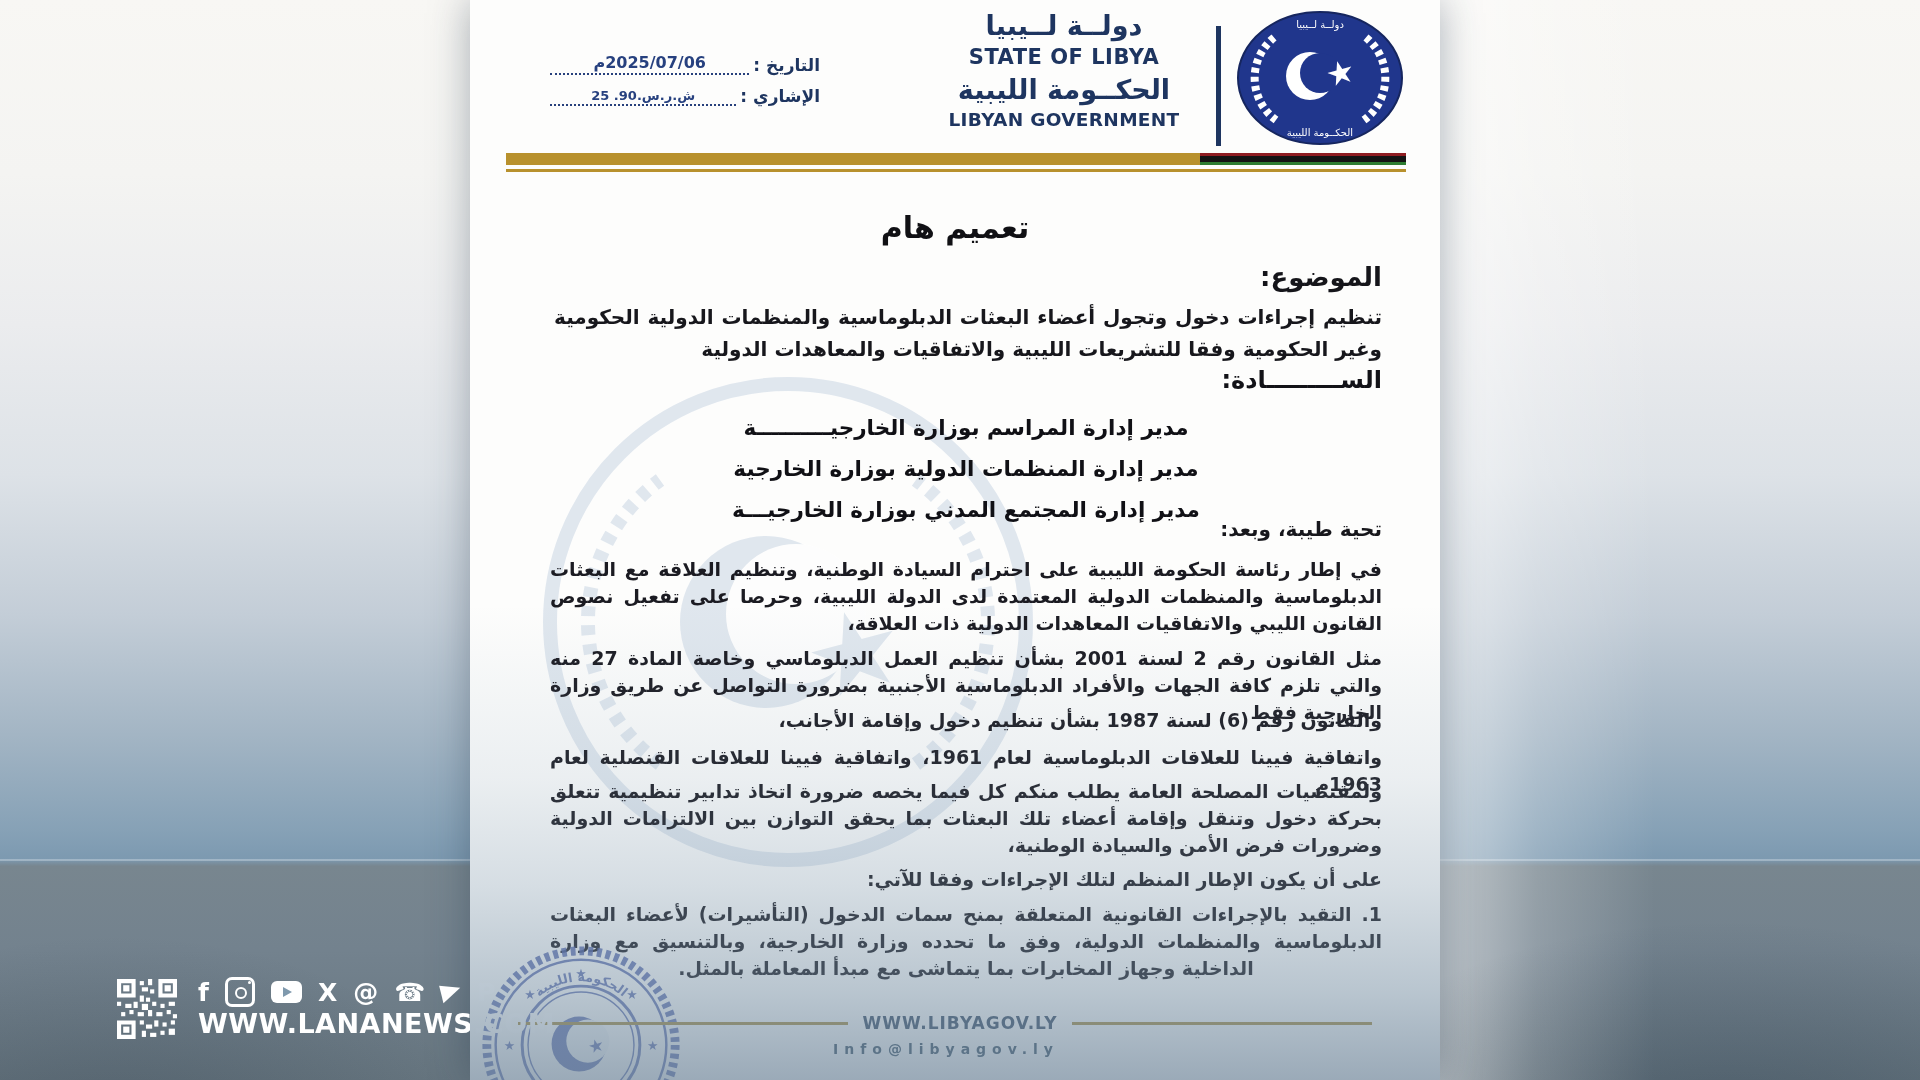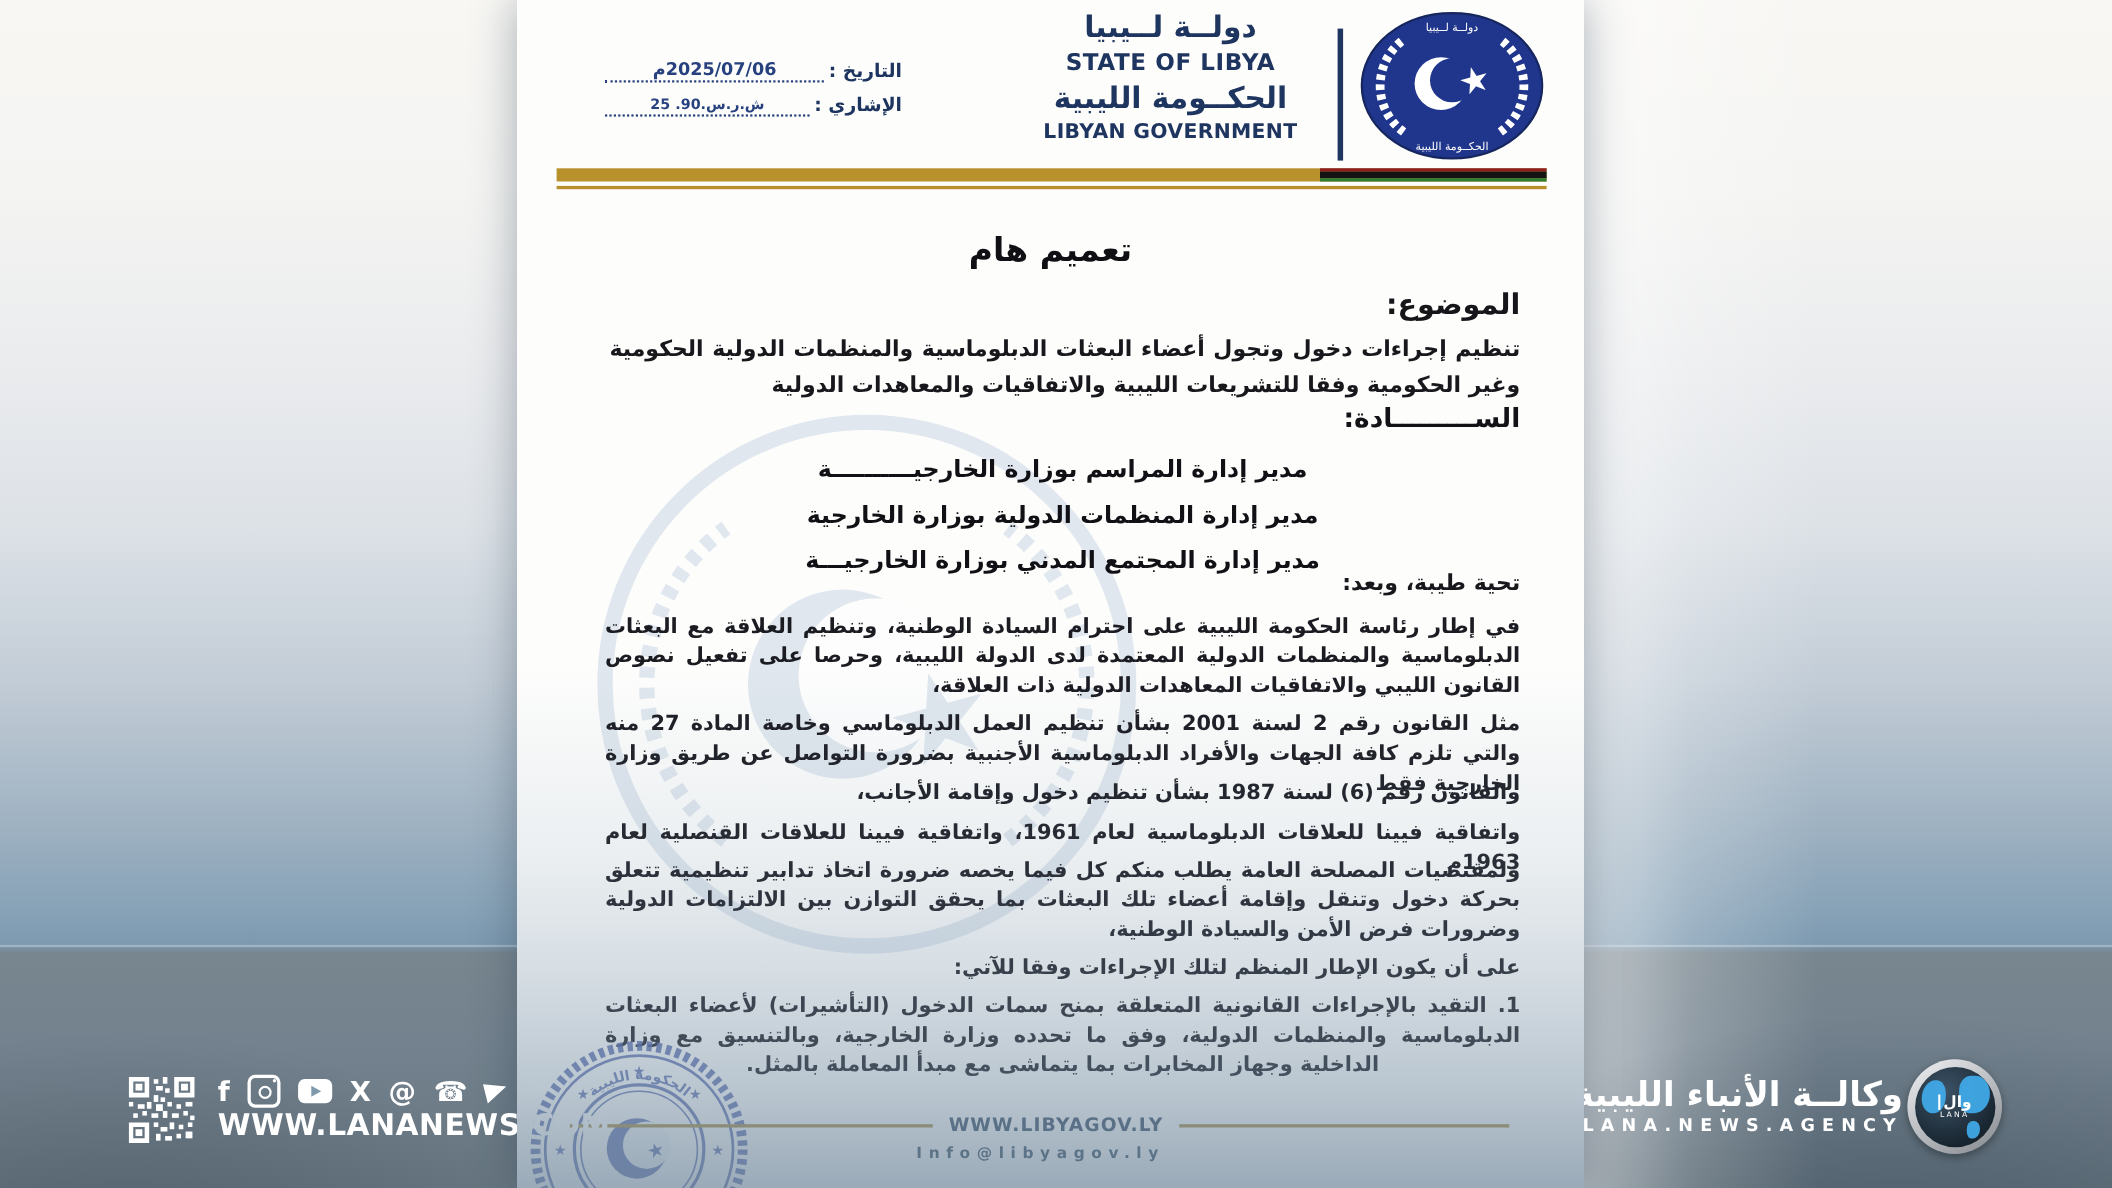--- a/index.html
+++ b/index.html
@@ -302,28 +302,13 @@
     <span class="icon">
         <span class="tg"></span>
       </span>
     <span class="icon">
       <span class="glyph">P</span>
       </span>
   </div>
 
   <div class="lana-url">WWW.LANANEWS.COM</div>
 
-  <div class="lana-right">
-    <div class="lana-text">
-      <div class="lana-ar">وكالــة الأنباء الليبية</div>
-      <div class="lana-en">LANA.NEWS.AGENCY</div>
-    </div>
-    <div class="lana-logo">
-      <div class="lana-inner">
-        <div class="blob b1"></div>
-        <div class="blob b2"></div>
-        <div class="blob b3"></div>
-        <div class="lana-logo-ar">وال</div>
-        <div class="lana-logo-en">LANA</div>
-      </div>
-    </div>
-  </div>
 </div>
 
 </body></html>

